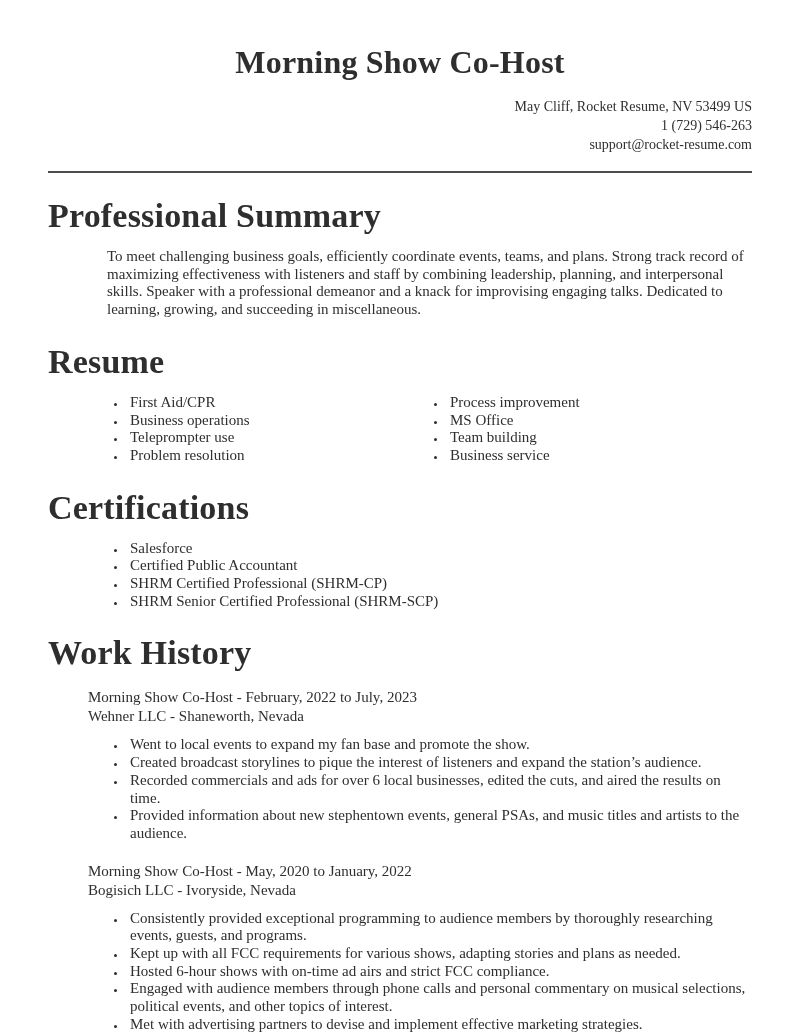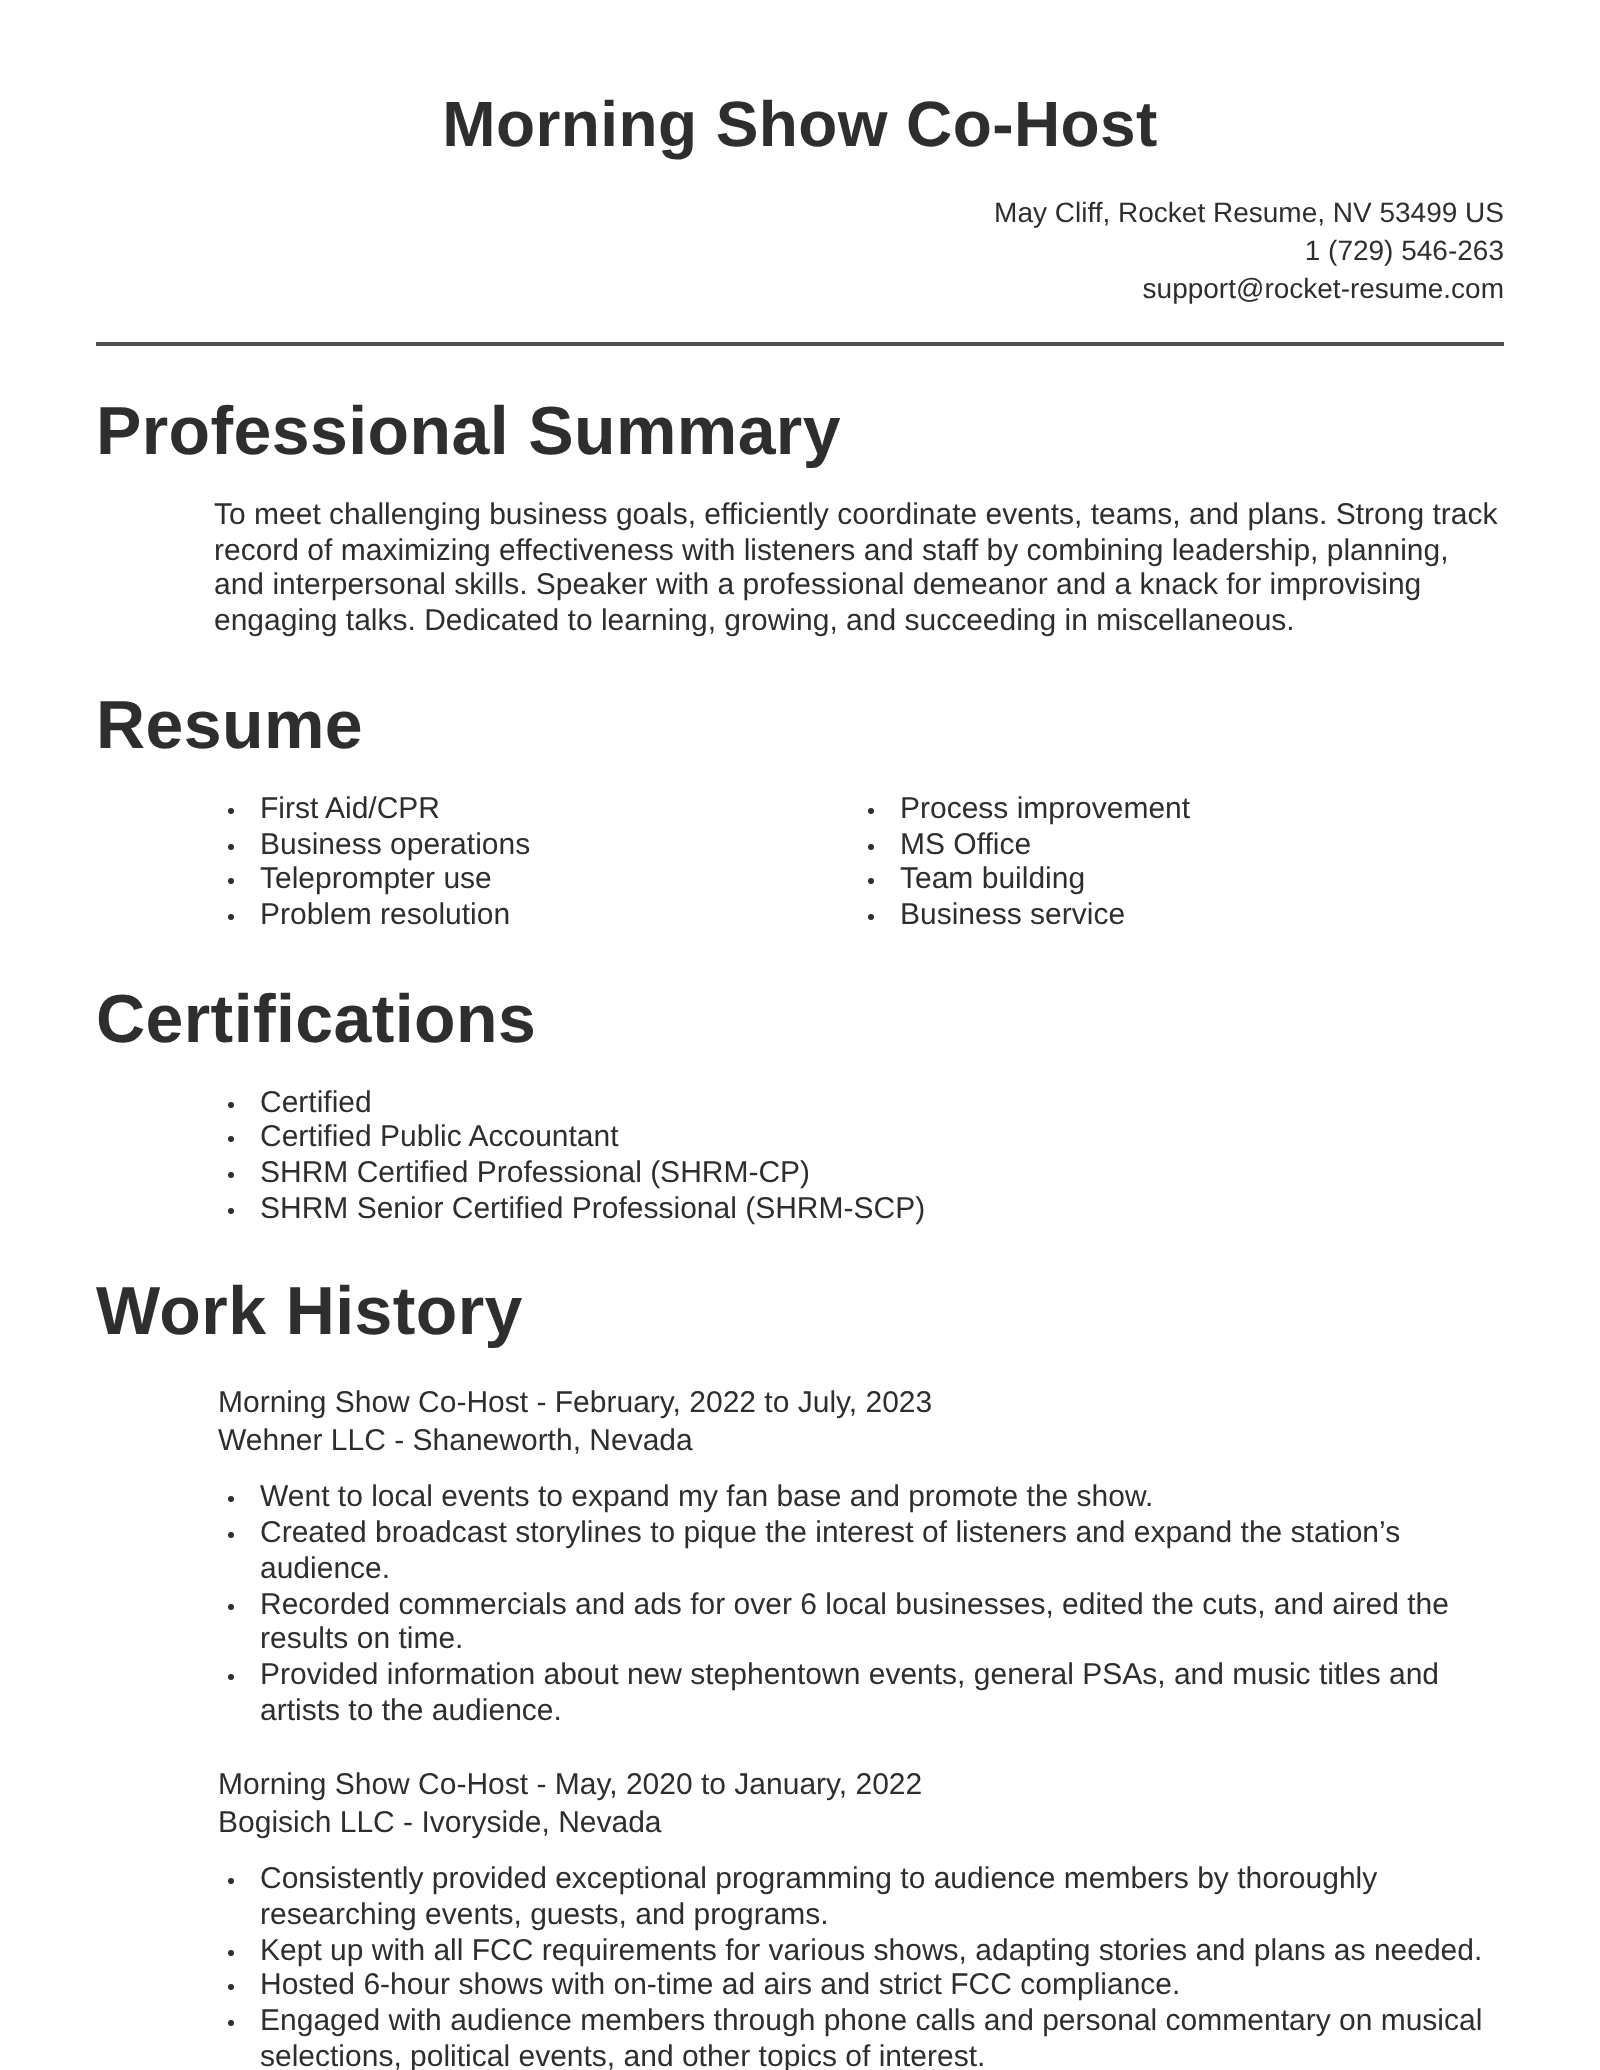--- a/index.html
+++ b/index.html
@@ -7,21 +7,21 @@
     --rule: #4d4d4d;
     --page_bg: #ffffff;
   }
   * { box-sizing: border-box; }
   html, body { margin: 0; padding: 0; background: var(--page_bg); }
   .page {
     width: 800px;
     height: 1035px;
     padding: 30px 48px 12px 48px;
     overflow: hidden;
-    font-family: Liberation Sans, sans-serif;
+    font-family: Liberation Serif, serif;
     color: var(--text);
     background: var(--page_bg);
   }
   .doc-title {
     font-size: 32px;
     font-weight: 600;
     text-align: center;
     margin: 14px 0 16px 0;
     letter-spacing: 0.2px;
   }
@@ -59,21 +59,21 @@
   ul.bullets li {
     margin: 0;
     padding-left: 3px;
   }
   ul.bullets li::marker { font-size: 11px; }
   .skills-col-1 { width: 352px; }
   .skills-col-2 ul.bullets { padding-left: 47px; }
   .certs-list li { margin-bottom: 0.4px; }
   .work-section .job { margin-top: 19px; }
   .work-section .job:first-of-type { margin-top: 16px; }
-  .job-header { margin-left: 61px; }
+  .job-header { margin-left: 40px; }
   .job-header p { margin: 0; line-height: 19px; }
   .job ul.bullets { margin-top: 10px; max-width: 705px; }
 </style>
 </head>
 <body>
 
 <div class="page">
 
   <h1 class="doc-title">Morning Show Co-Host</h1>
 
@@ -108,21 +108,21 @@
           <li>Team building</li>
           <li>Business service</li>
         </ul>
       </div>
     </div>
   </div>
 
   <div class="certs-section">
     <h2 class="section-heading">Certifications</h2>
     <ul class="bullets body-text certs-list">
-      <li>Certified</li>
+      <li>Salesforce</li>
       <li>Certified Public Accountant</li>
       <li>SHRM Certified Professional (SHRM-CP)</li>
       <li>SHRM Senior Certified Professional (SHRM-SCP)</li>
     </ul>
   </div>
 
   <div class="work-section">
     <h2 class="section-heading">Work History</h2>
 
     <div class="job">

